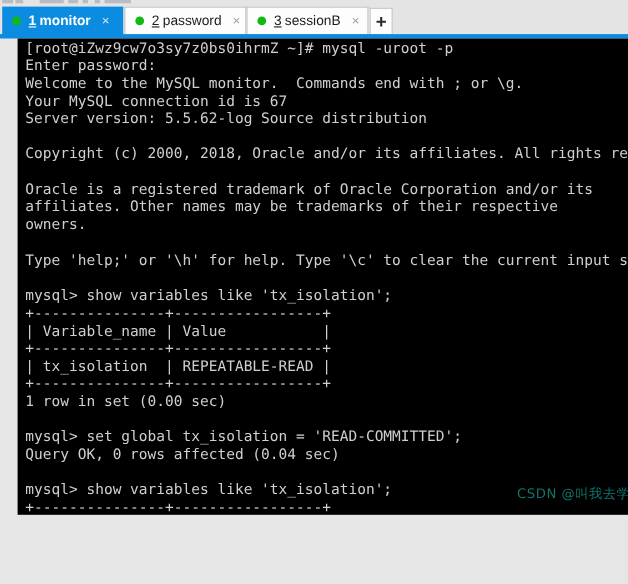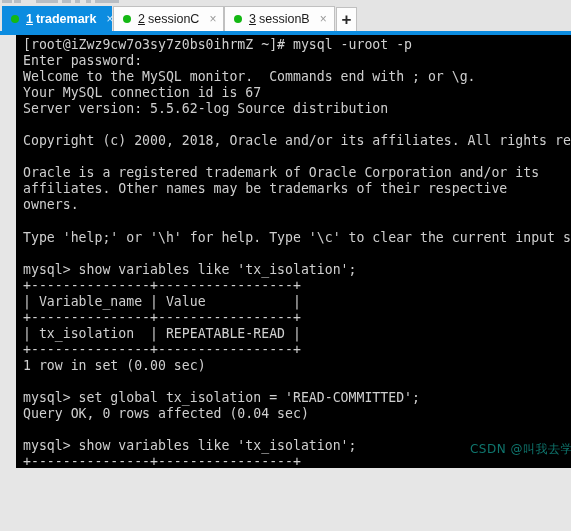--- a/index.html
+++ b/index.html
@@ -156,27 +156,27 @@
     <div class="tb-ghost" style="left: 75px; width: 5px;"></div>
     <div class="tb-ghost" style="left: 86px; width: 5px;"></div>
     <div class="tb-ghost" style="left: 95px; width: 24px;"></div>
   </div>
 
 <div id="tabbar">
   <div id="tabs-host">
       <div class="tab active" style="left: 2px; width: 110px;">
         <span class="dot" style="background: rgb(20, 184, 20);"></span>
         <span class="tnum">1</span>
-        <span class="tlabel">trademark</span>
+        <span class="tlabel">monitor</span>
         <span class="tclose">×</span>
       </div>
       <div class="tab inactive" style="left: 113px; width: 111px;">
         <span class="dot" style="background: rgb(20, 184, 20);"></span>
         <span class="tnum">2</span>
-        <span class="tlabel">sessionC</span>
+        <span class="tlabel">password</span>
         <span class="tclose">×</span>
       </div>
       <div class="tab inactive" style="left: 224px; width: 111px;">
         <span class="dot" style="background: rgb(20, 184, 20);"></span>
         <span class="tnum">3</span>
         <span class="tlabel">sessionB</span>
         <span class="tclose">×</span>
       </div>
     </div>
   <div id="tab-add">

